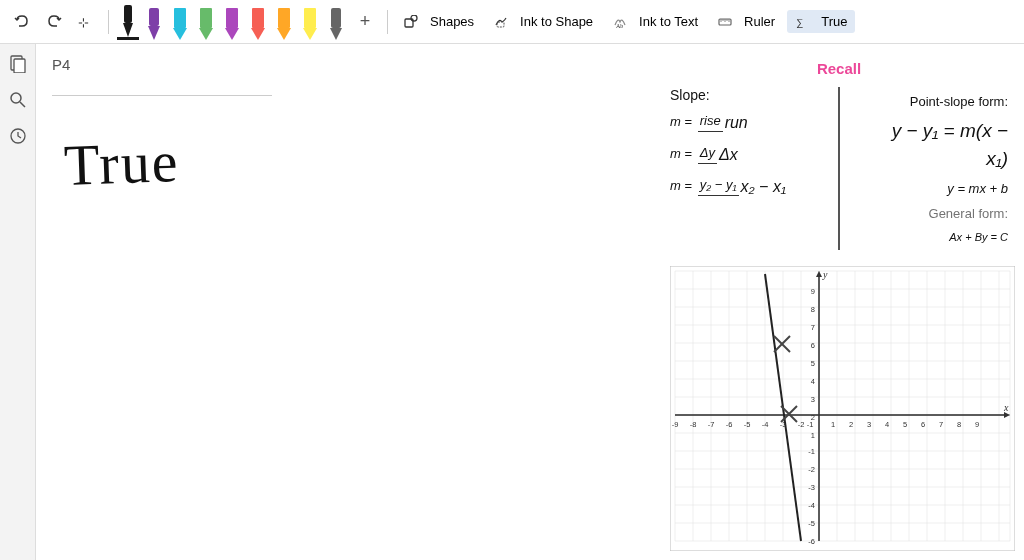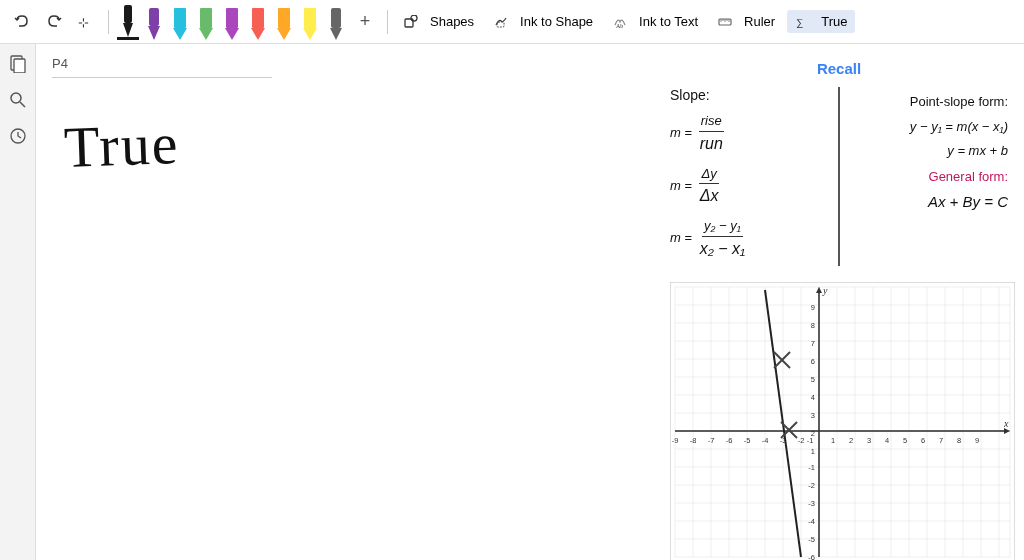--- a/index.html
+++ b/index.html
@@ -74,23 +74,23 @@
     }
 
     
     #writing-area {
       flex: 1;
       position: relative;
       padding: 12px 16px;
     }
 
     .page-label {
-      font-size: 13px;
+      font-size: 15px;
       color: #555;
-      margin-bottom: 12px;
+      margin-bottom: 28px;
     }
 
     .handwriting-true {
       font-family: 'Segoe Script', 'Bradley Hand', cursive;
       font-size: 52px;
       color: #1a1a1a;
       margin-left: 8px;
       margin-top: 4px;
       font-weight: 400;
     }
@@ -107,21 +107,21 @@
     
     .recall-box {
       border: none;
       padding: 4px 0;
     }
     .recall-title {
       font-size: 15px;
       font-weight: bold;
       text-align: center;
       margin-bottom: 10px;
-      color: #3b82f6;
+      color: #ec4899;
     }
     .recall-content {
       display: flex;
       gap: 16px;
     }
     .recall-left {
       width: 170px;
       border-right: 2px solid #555;
       padding-right: 16px;
     }
@@ -130,22 +130,22 @@
       flex: 1;
       text-align: right;
     }
     .slope-label {
       font-size: 14px;
       color: #111;
       margin-bottom: 8px;
     }
     .frac {
       display: inline-flex;
-      flex-direction: column;
-      align-items: center;
+      flex-direction: row;
+      align-items: flex-start;
       vertical-align: middle;
       margin: 0 2px;
     }
     .frac-num {
       font-style: italic;
       border-bottom: 1px solid #333;
       padding: 0 2px;
       font-size: 13px;
     }
     .frac-den {
@@ -373,32 +373,32 @@
               <span class="frac-num"><i>y</i>₂ − <i>y</i>₁</span>
               <span class="frac-den"><i>x</i>₂ − <i>x</i>₁</span>
             </span>
           </div>
         </div>
 
         <div class="recall-right">
           <div class="formula-line" style="font-size:13px;color:#111;">
             <span>Point-slope form:</span>
           </div>
-          <div class="formula-line" style="font-size:13px;font-style:italic;margin-left:0;">
+          <div class="formula-line" style="font-size:19px;font-style:italic;margin-left:0;">
             <span><i>y</i> − <i>y</i>₁ = <i>m</i>(<i>x</i> − <i>x</i>₁)</span>
           </div>
 
           <div class="formula-line" style="font-size:13px;font-style:italic;margin-left:4px;">
             <span><i>y</i> = <i>mx</i> + <i>b</i></span>
           </div>
 
-          <div class="formula-line" style="font-size:13px;color:#be185d;margin-top:6px;">
+          <div class="formula-line" style="font-size:13px;color:#737373;margin-top:6px;">
             <span>General form:</span>
           </div>
-          <div class="formula-line" style="font-size:15px;font-style:italic;margin-left:4px;">
+          <div class="formula-line" style="font-size:11px;font-style:italic;margin-left:4px;">
             <span><i>Ax</i> + <i>By</i> = <i>C</i></span>
           </div>
         </div>
       </div>
     </div>
 
     <div id="graph-container">
       <svg id="graph-svg" viewBox="0 0 345 285" xmlns="http://www.w3.org/2000/svg">
 
         <rect x="0" y="0" width="345" height="285" fill="white" stroke="#bbb" stroke-width="1"></rect>

